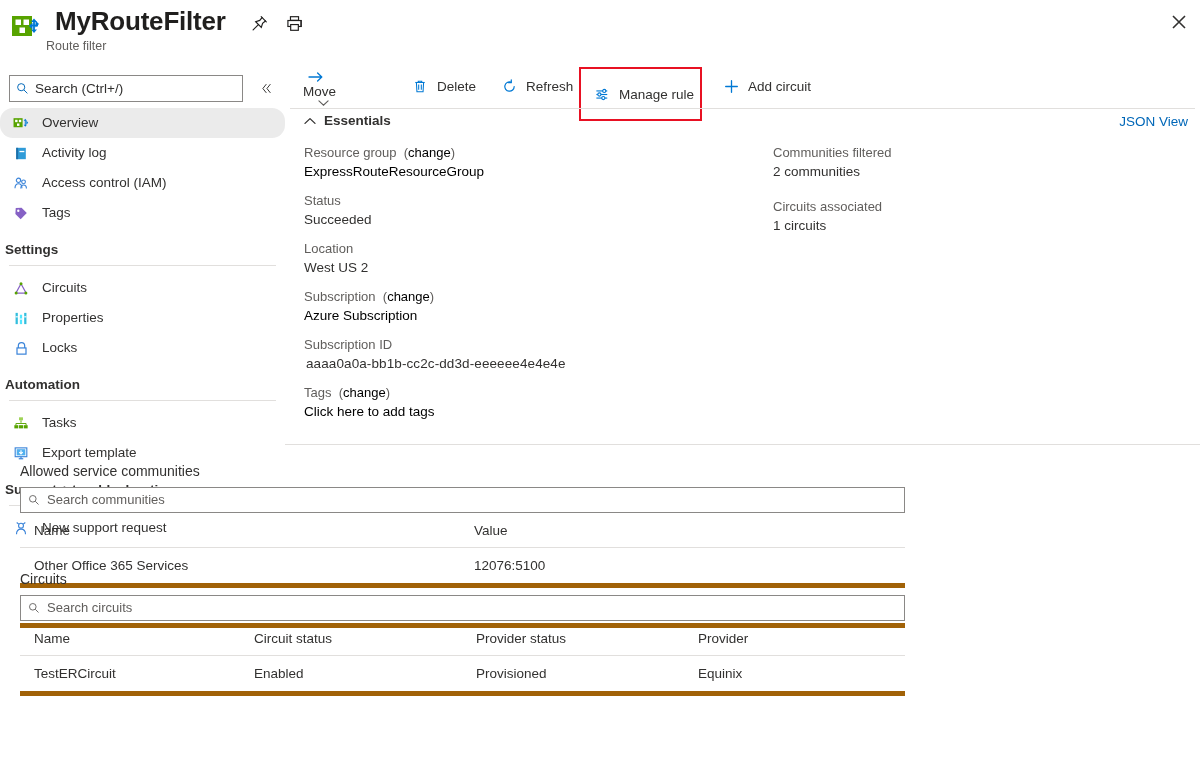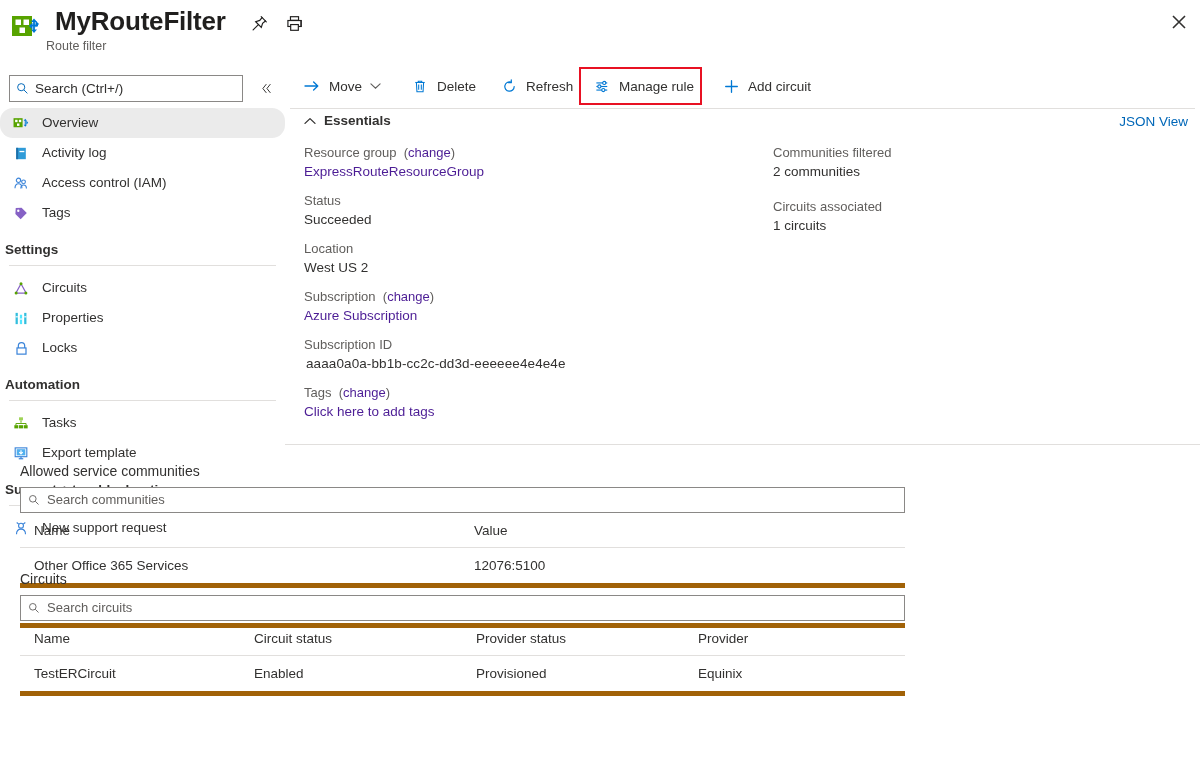--- a/index.html
+++ b/index.html
@@ -82,21 +82,21 @@
   .ess-head .chev { margin-right: 8px; display: flex; align-items: center; }
   .json-link {
     position: absolute; right: 12px; top: 50px;
     font-size: 13.5px; color: #0067b8; cursor: pointer;
   }
   .ess-col-l { position: absolute; left: 19px; top: 80px; width: 430px; }
   .ess-col-r { position: absolute; left: 488px; top: 80px; width: 400px; }
   .ess-field { margin-bottom: 11px; }
   .ess-lbl { font-size: 13px; color: #605e5c; line-height: 18px; }
   .ess-val { font-size: 13.5px; color: #323130; line-height: 19px; }
-  .ess-val.link, .ess-lbl .chg { color: #4c1d95; cursor: pointer; }
+  .ess-val.link, .ess-lbl .chg { color: #000000; cursor: pointer; }
   .ess-val.mono { font-family: "Liberation Sans", sans-serif; letter-spacing: 0.1px; padding-left: 2px; }
   .ess-rule { position: absolute; left: 285px; top: 444px; width: 915px; height: 1px; background: #e1dfdd; }
 
   
   .sect-title { font-size: 14px; color: #323130; line-height: 20px; }
   .tbl-search {
     height: 26px; border: 1px solid #8a8886; background: #fff;
     display: flex; align-items: center; padding-left: 7px; cursor: text; margin-top: 6px;
   }
   .tbl-search .ph { font-size: 13px; color: #605e5c; margin-left: 7px; line-height: 16px; }
@@ -326,21 +326,21 @@
         <span class="nav-lbl">New support request</span>
       </div>
 
     </div>
   </div>
 
   <div class="content">
 
     <div class="cmdbar">
 
-      <div class="cmd" style="left:12px;">
+      <div class="cmd" style="left:12px;flex-direction:column;">
         <span class="ci">
           <svg width="16" height="14" viewBox="0 0 16 14">
             <path d="M1 7 H13.6 M9.6 3 L13.8 7 L9.6 11" fill="none" stroke="#0078d4" stroke-width="1.3" stroke-linecap="round" stroke-linejoin="round"></path>
           </svg>
         </span>
         <span>Move</span>
         <span class="cchev">
           <svg width="11" height="8" viewBox="0 0 12 8">
             <path d="M1 1.6 L6 6.4 L11 1.6" fill="none" stroke="#605e5c" stroke-width="1.2" stroke-linecap="round"></path>
           </svg>
@@ -364,21 +364,21 @@
       <div class="cmd" style="left:209px;">
         <span class="ci">
           <svg width="15" height="15" viewBox="0 0 16 16">
             <path d="M13 8 A5 5 0 1 1 9.6 3.3" fill="none" stroke="#0078d4" stroke-width="1.3" stroke-linecap="round"></path>
             <path d="M9.9 1 V3.9 H7" fill="none" stroke="#0078d4" stroke-width="1.3" stroke-linecap="round" stroke-linejoin="round"></path>
           </svg>
         </span>
         <span>Refresh</span>
       </div>
 
-      <div class="cmd cmd-hl" style="left:296px; top:5px; height:34px;padding-left:12px;">
+      <div class="cmd cmd-hl" style="left:296px; top:5px; height:50px;padding-left:12px;">
         <span class="ci">
           <svg width="16" height="15" viewBox="0 0 16 16">
             <g stroke="#0078d4" stroke-width="1.2" fill="none">
               <path d="M2 4.2 H13.6"></path>
               <path d="M2 8 H13.6"></path>
               <path d="M2 11.8 H13.6"></path>
               <circle cx="10.4" cy="4.2" r="1.7" fill="#fff"></circle>
               <circle cx="5.2" cy="8" r="1.7" fill="#fff"></circle>
               <circle cx="9.4" cy="11.8" r="1.7" fill="#fff"></circle>
             </g>

